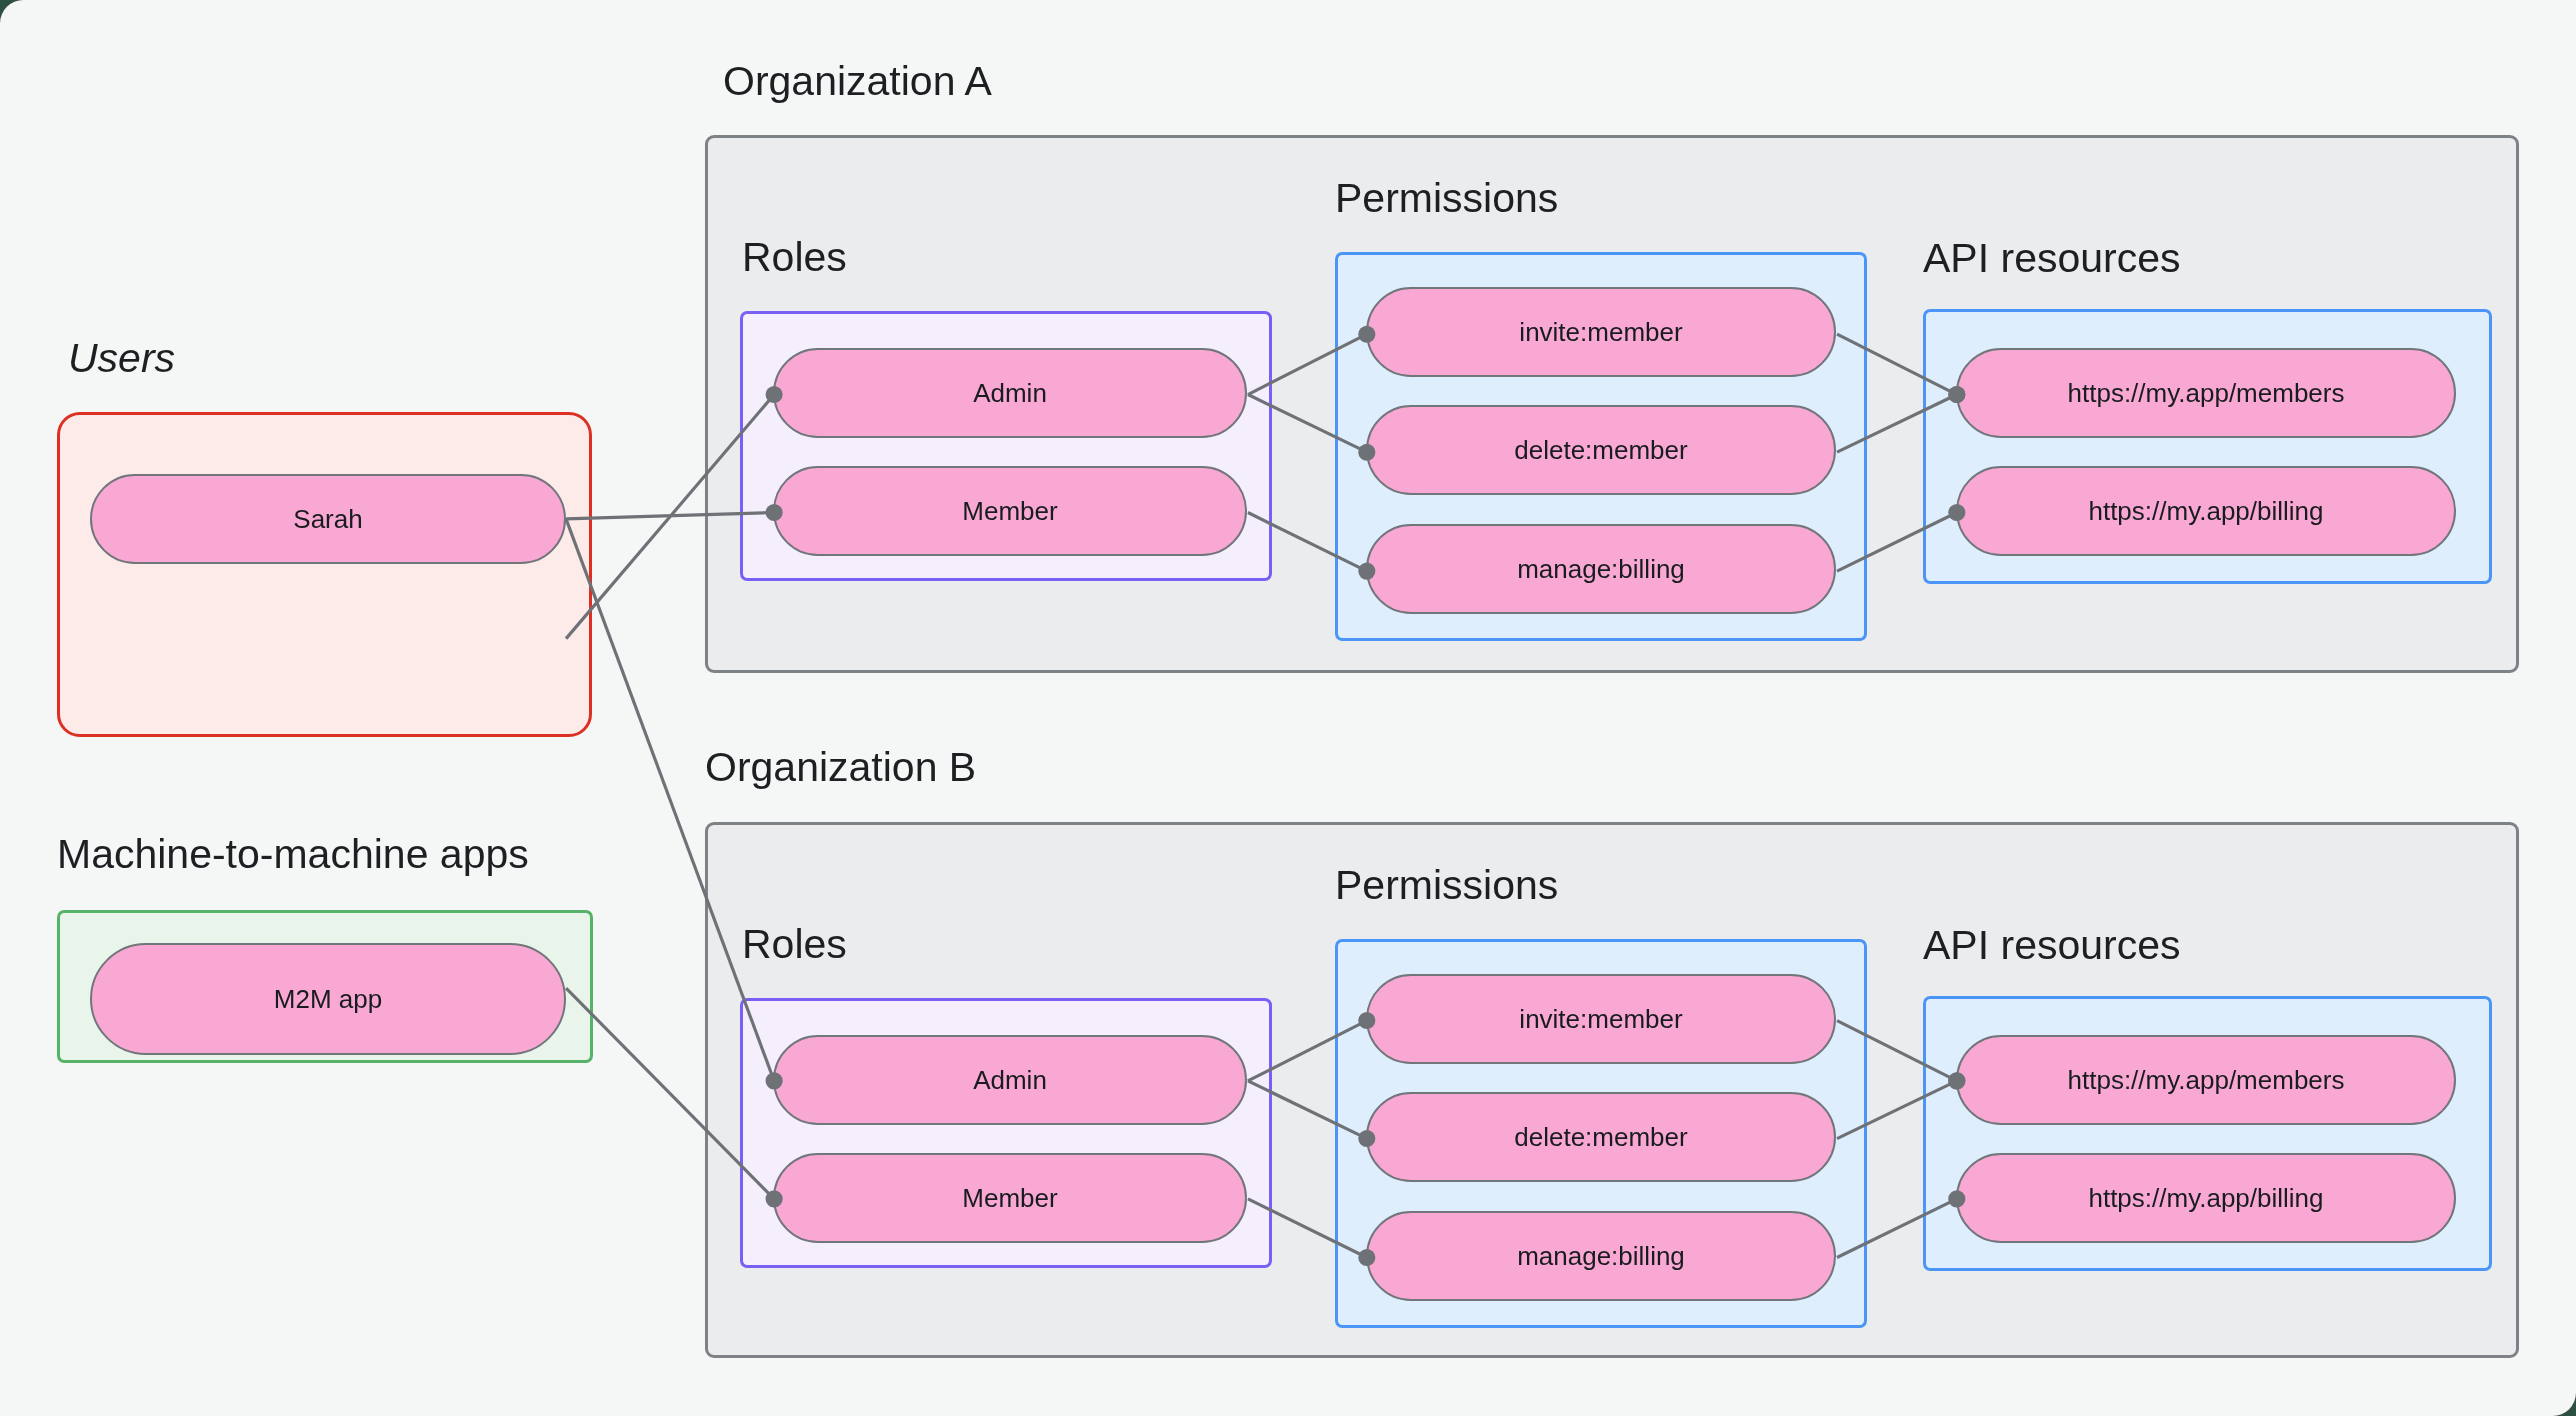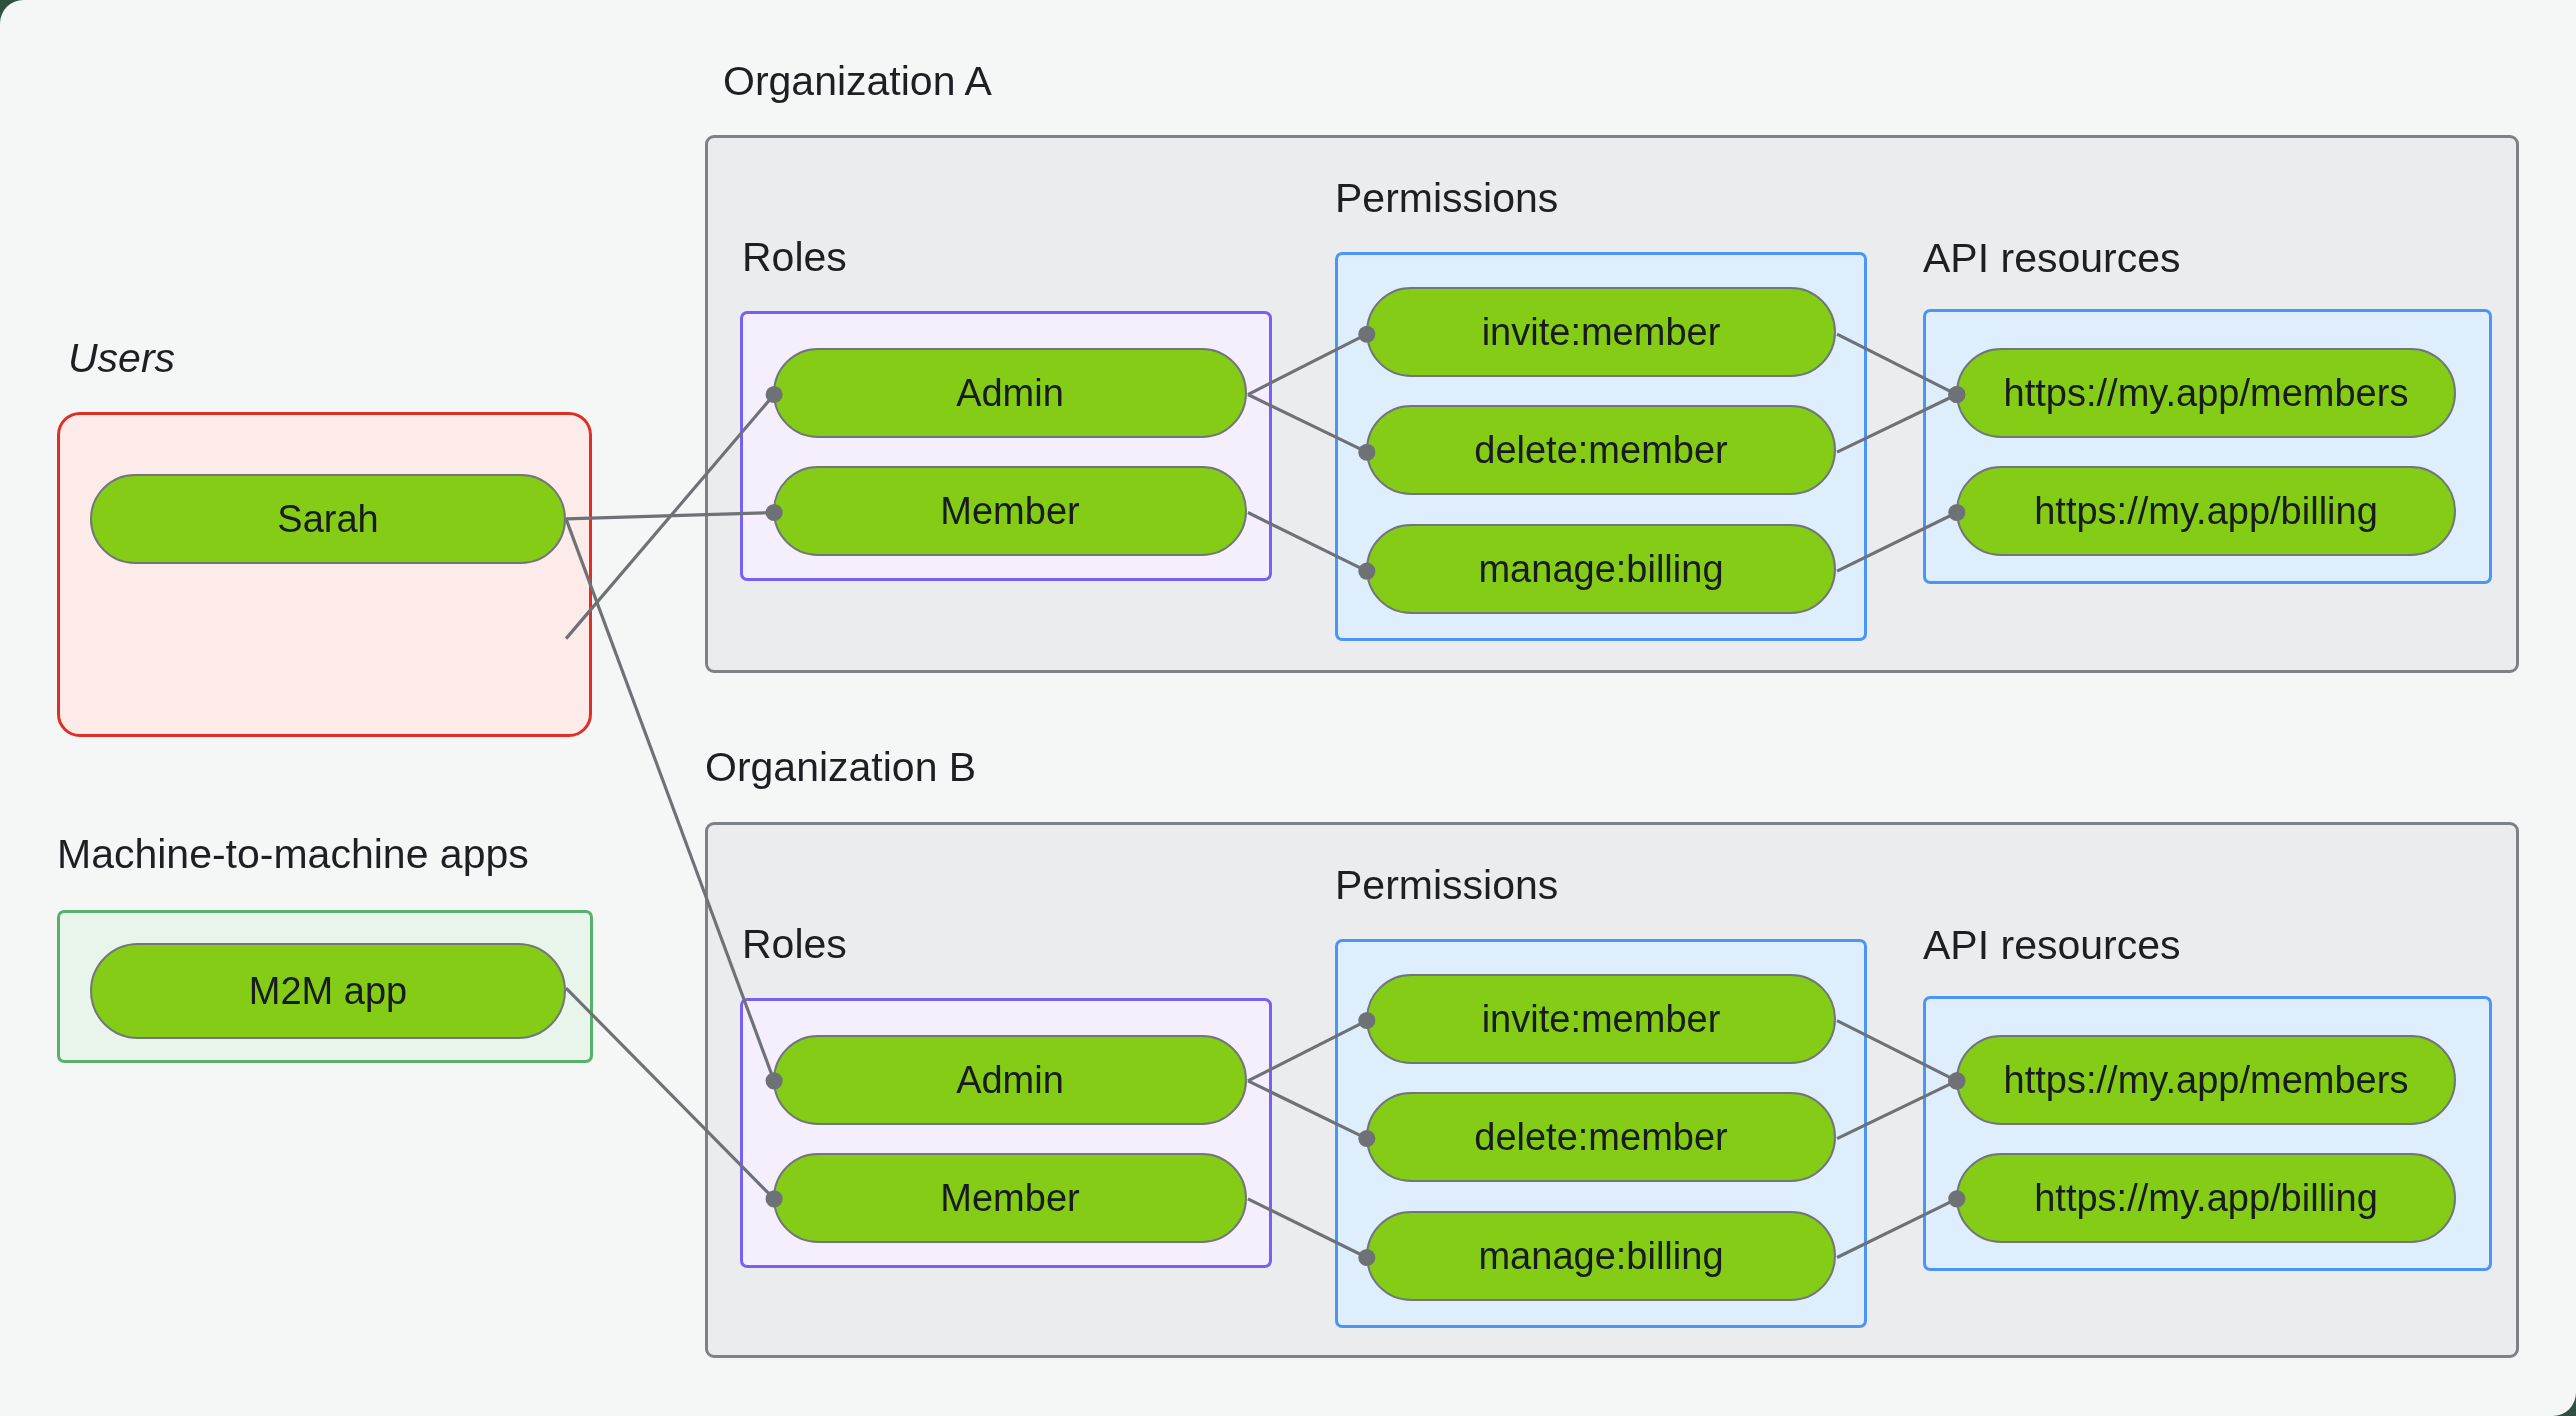--- a/index.html
+++ b/index.html
@@ -26,41 +26,41 @@
   .users-box{background:#fcebe9;border:3.6px solid #dd2f24;}
   .m2m-box{background:#e9f5ea;border:3.6px solid #57b269;}
   .org-box{
     position:absolute;background:#ebeced;border:3.6px solid #7d8286;
     border-radius:9px;box-sizing:border-box;
   }
   .roles-box{background:#f4eefd;border:3.6px solid #7a5ff5;}
   .perm-box{background:#dfeefd;border:3.6px solid #4a95f7;}
   .pill{
     position:absolute;box-sizing:border-box;
-    background:#84cc16;border:2.7px solid #71767a;border-radius:63px;
+    background:#f9a8d4;border:2.7px solid #71767a;border-radius:63px;
     display:flex;align-items:center;justify-content:center;
-    font-size:38px;color:#191c1f;white-space:nowrap;
+    font-size:26px;color:#191c1f;white-space:nowrap;
   }
   #edges-svg{
     position:absolute;left:0;top:0;z-index:5;pointer-events:none;
   }
 </style>
 </head>
 <body>
 
 <div class="canvas">
 
   <div class="section-label" style="left:68px;top:335px;font-style:italic;">Users</div>
   <div class="group-box users-box" style="left:57px;top:412px;width:535px;height:325px;border-radius:23px;">
     <div class="pill" style="left:30px;top:59px;width:476px;height:90px;">Sarah</div>
   </div>
 
   <div class="section-label" style="left:57px;top:831px;">Machine-to-machine apps</div>
   <div class="group-box m2m-box" style="left:57px;top:910px;width:536px;height:153px;">
-    <div class="pill" style="left:30px;top:30px;width:476px;height:96px;">M2M app</div>
+    <div class="pill" style="left:30px;top:30px;width:476px;height:112px;">M2M app</div>
   </div>
 
   <div class="section-label" style="left:705px;top:58px;margin-left:18px;">Organization A</div>
   <div class="org-box" style="left:705px;top:135px;width:1814px;height:538px;">
 
     <div class="section-label" style="left:34px;top:96px;">Roles</div>
     <div class="group-box roles-box" style="left:32px;top:173px;width:532px;height:270px;">
       <div class="pill" style="left:30px;top:34px;width:474px;height:90px;">Admin</div>
       <div class="pill" style="left:30px;top:152px;width:474px;height:90px;">Member</div>
     </div>

